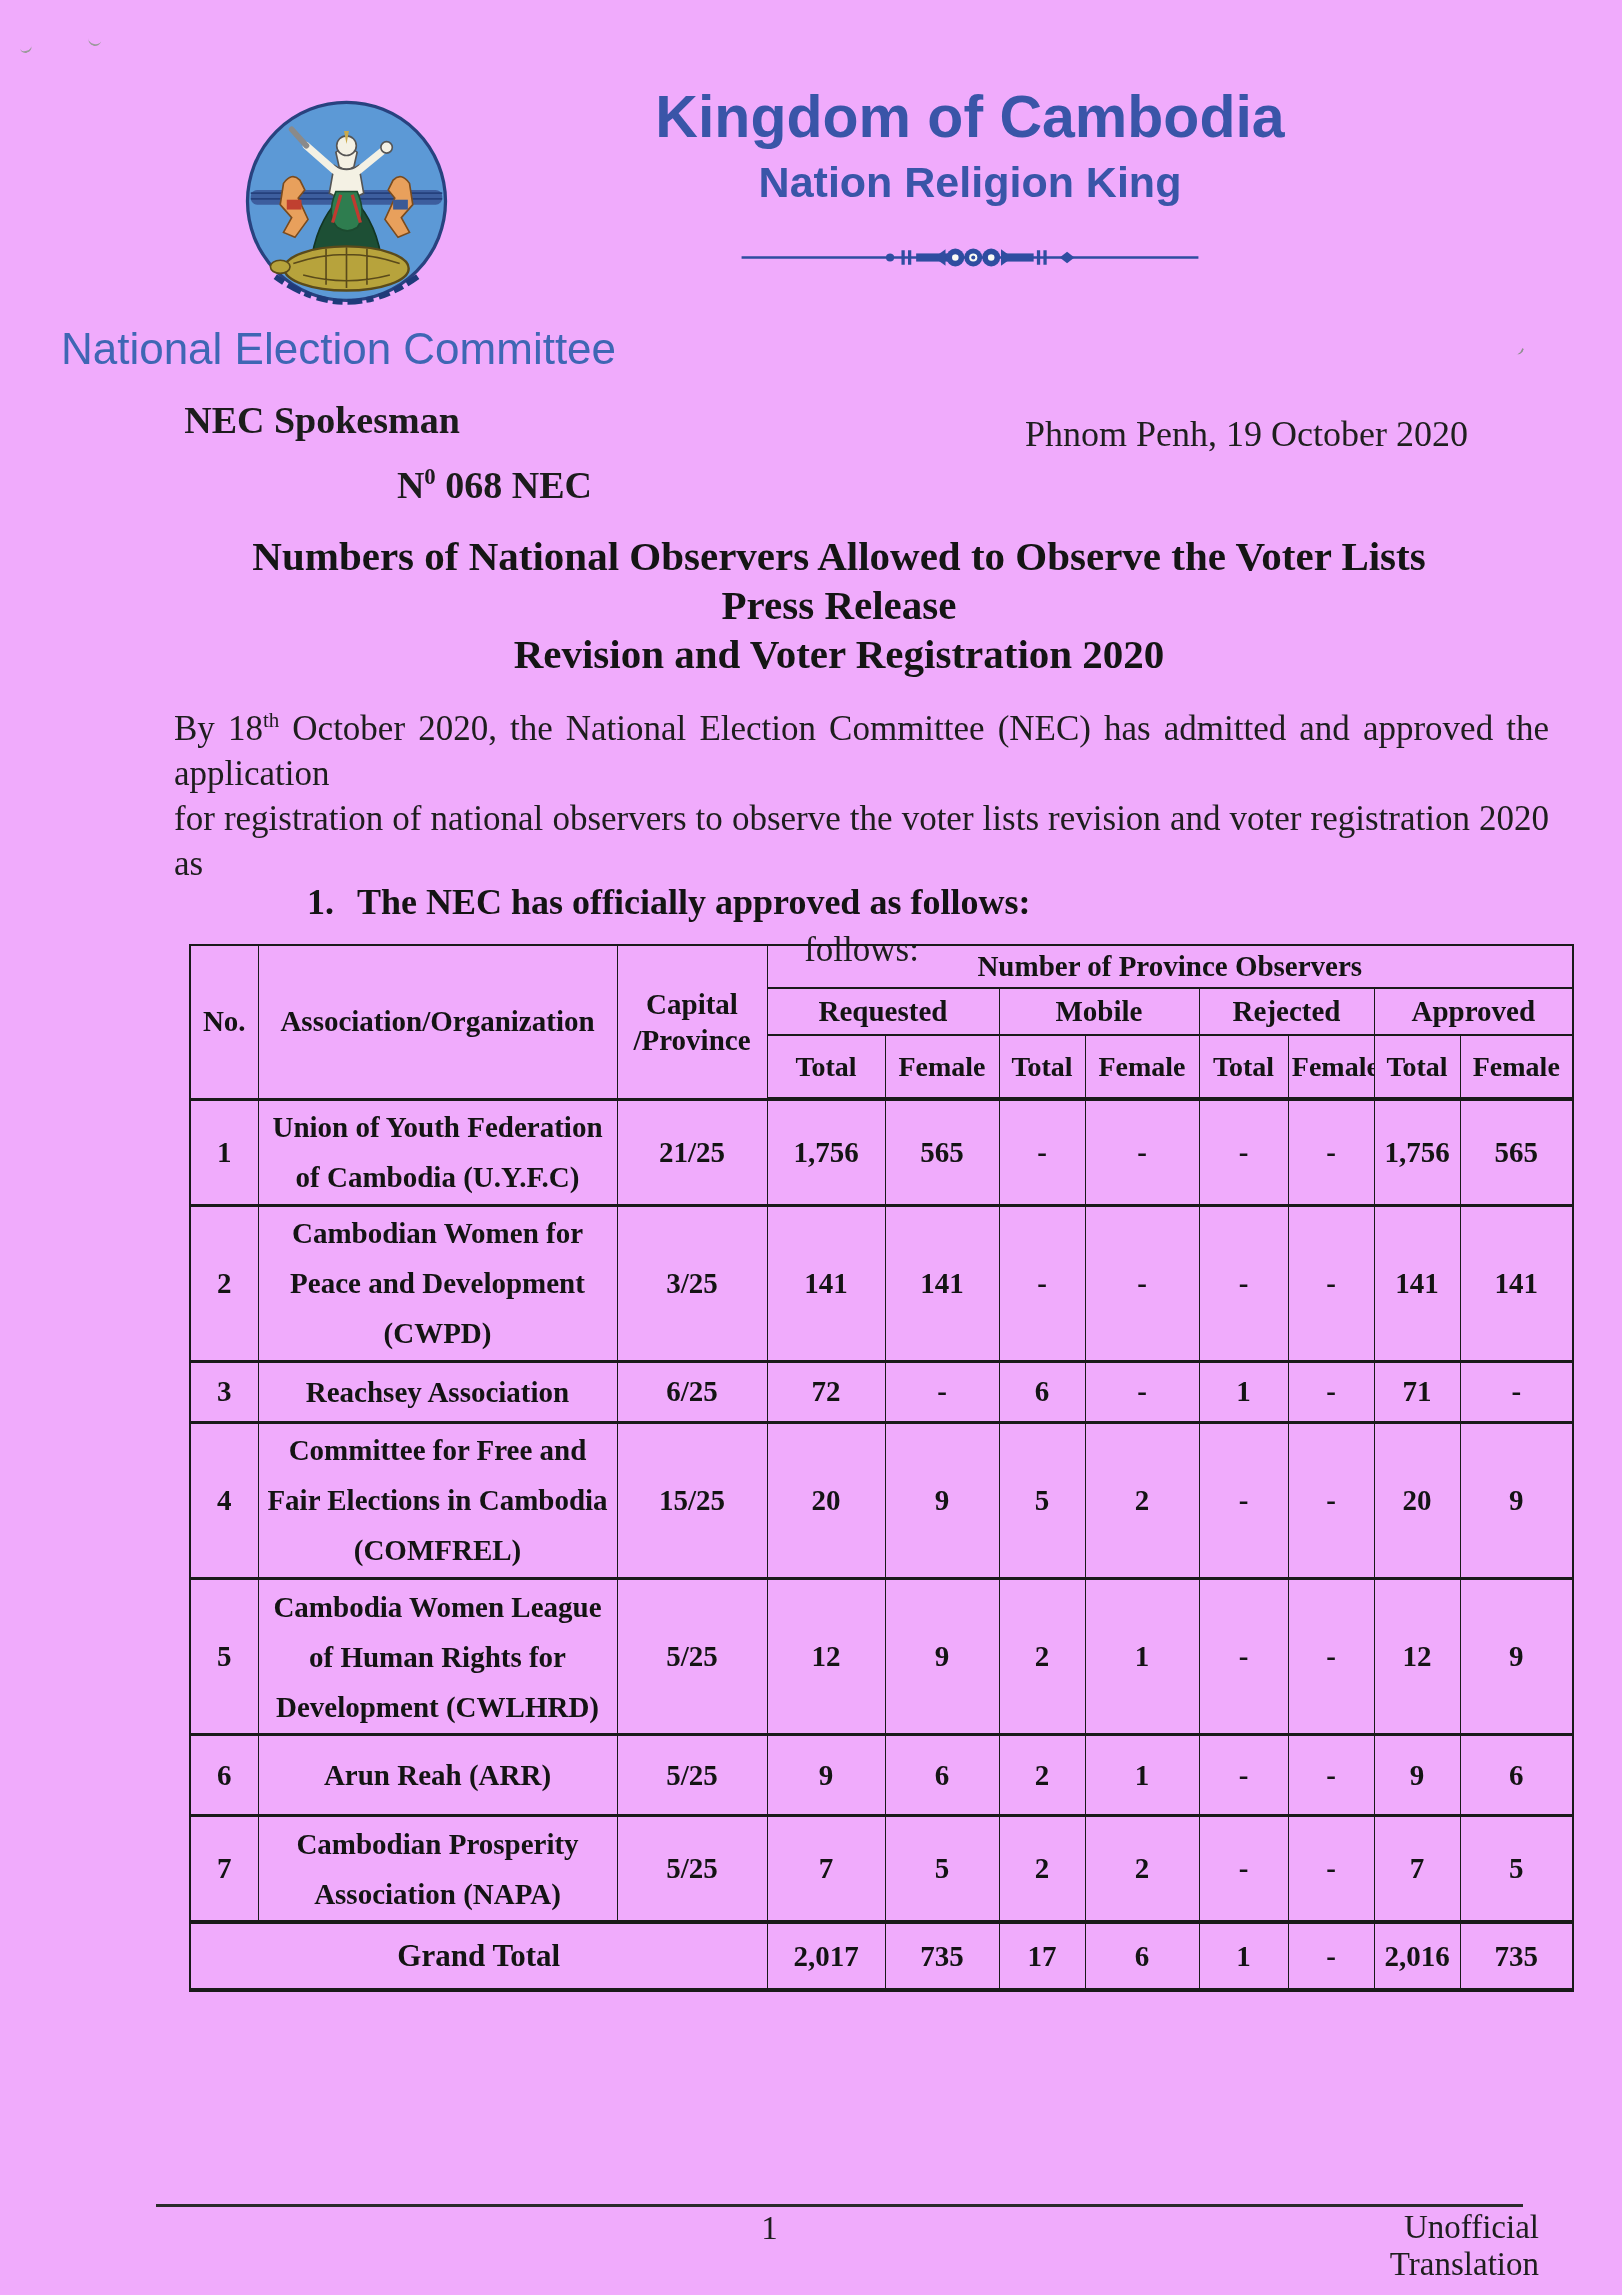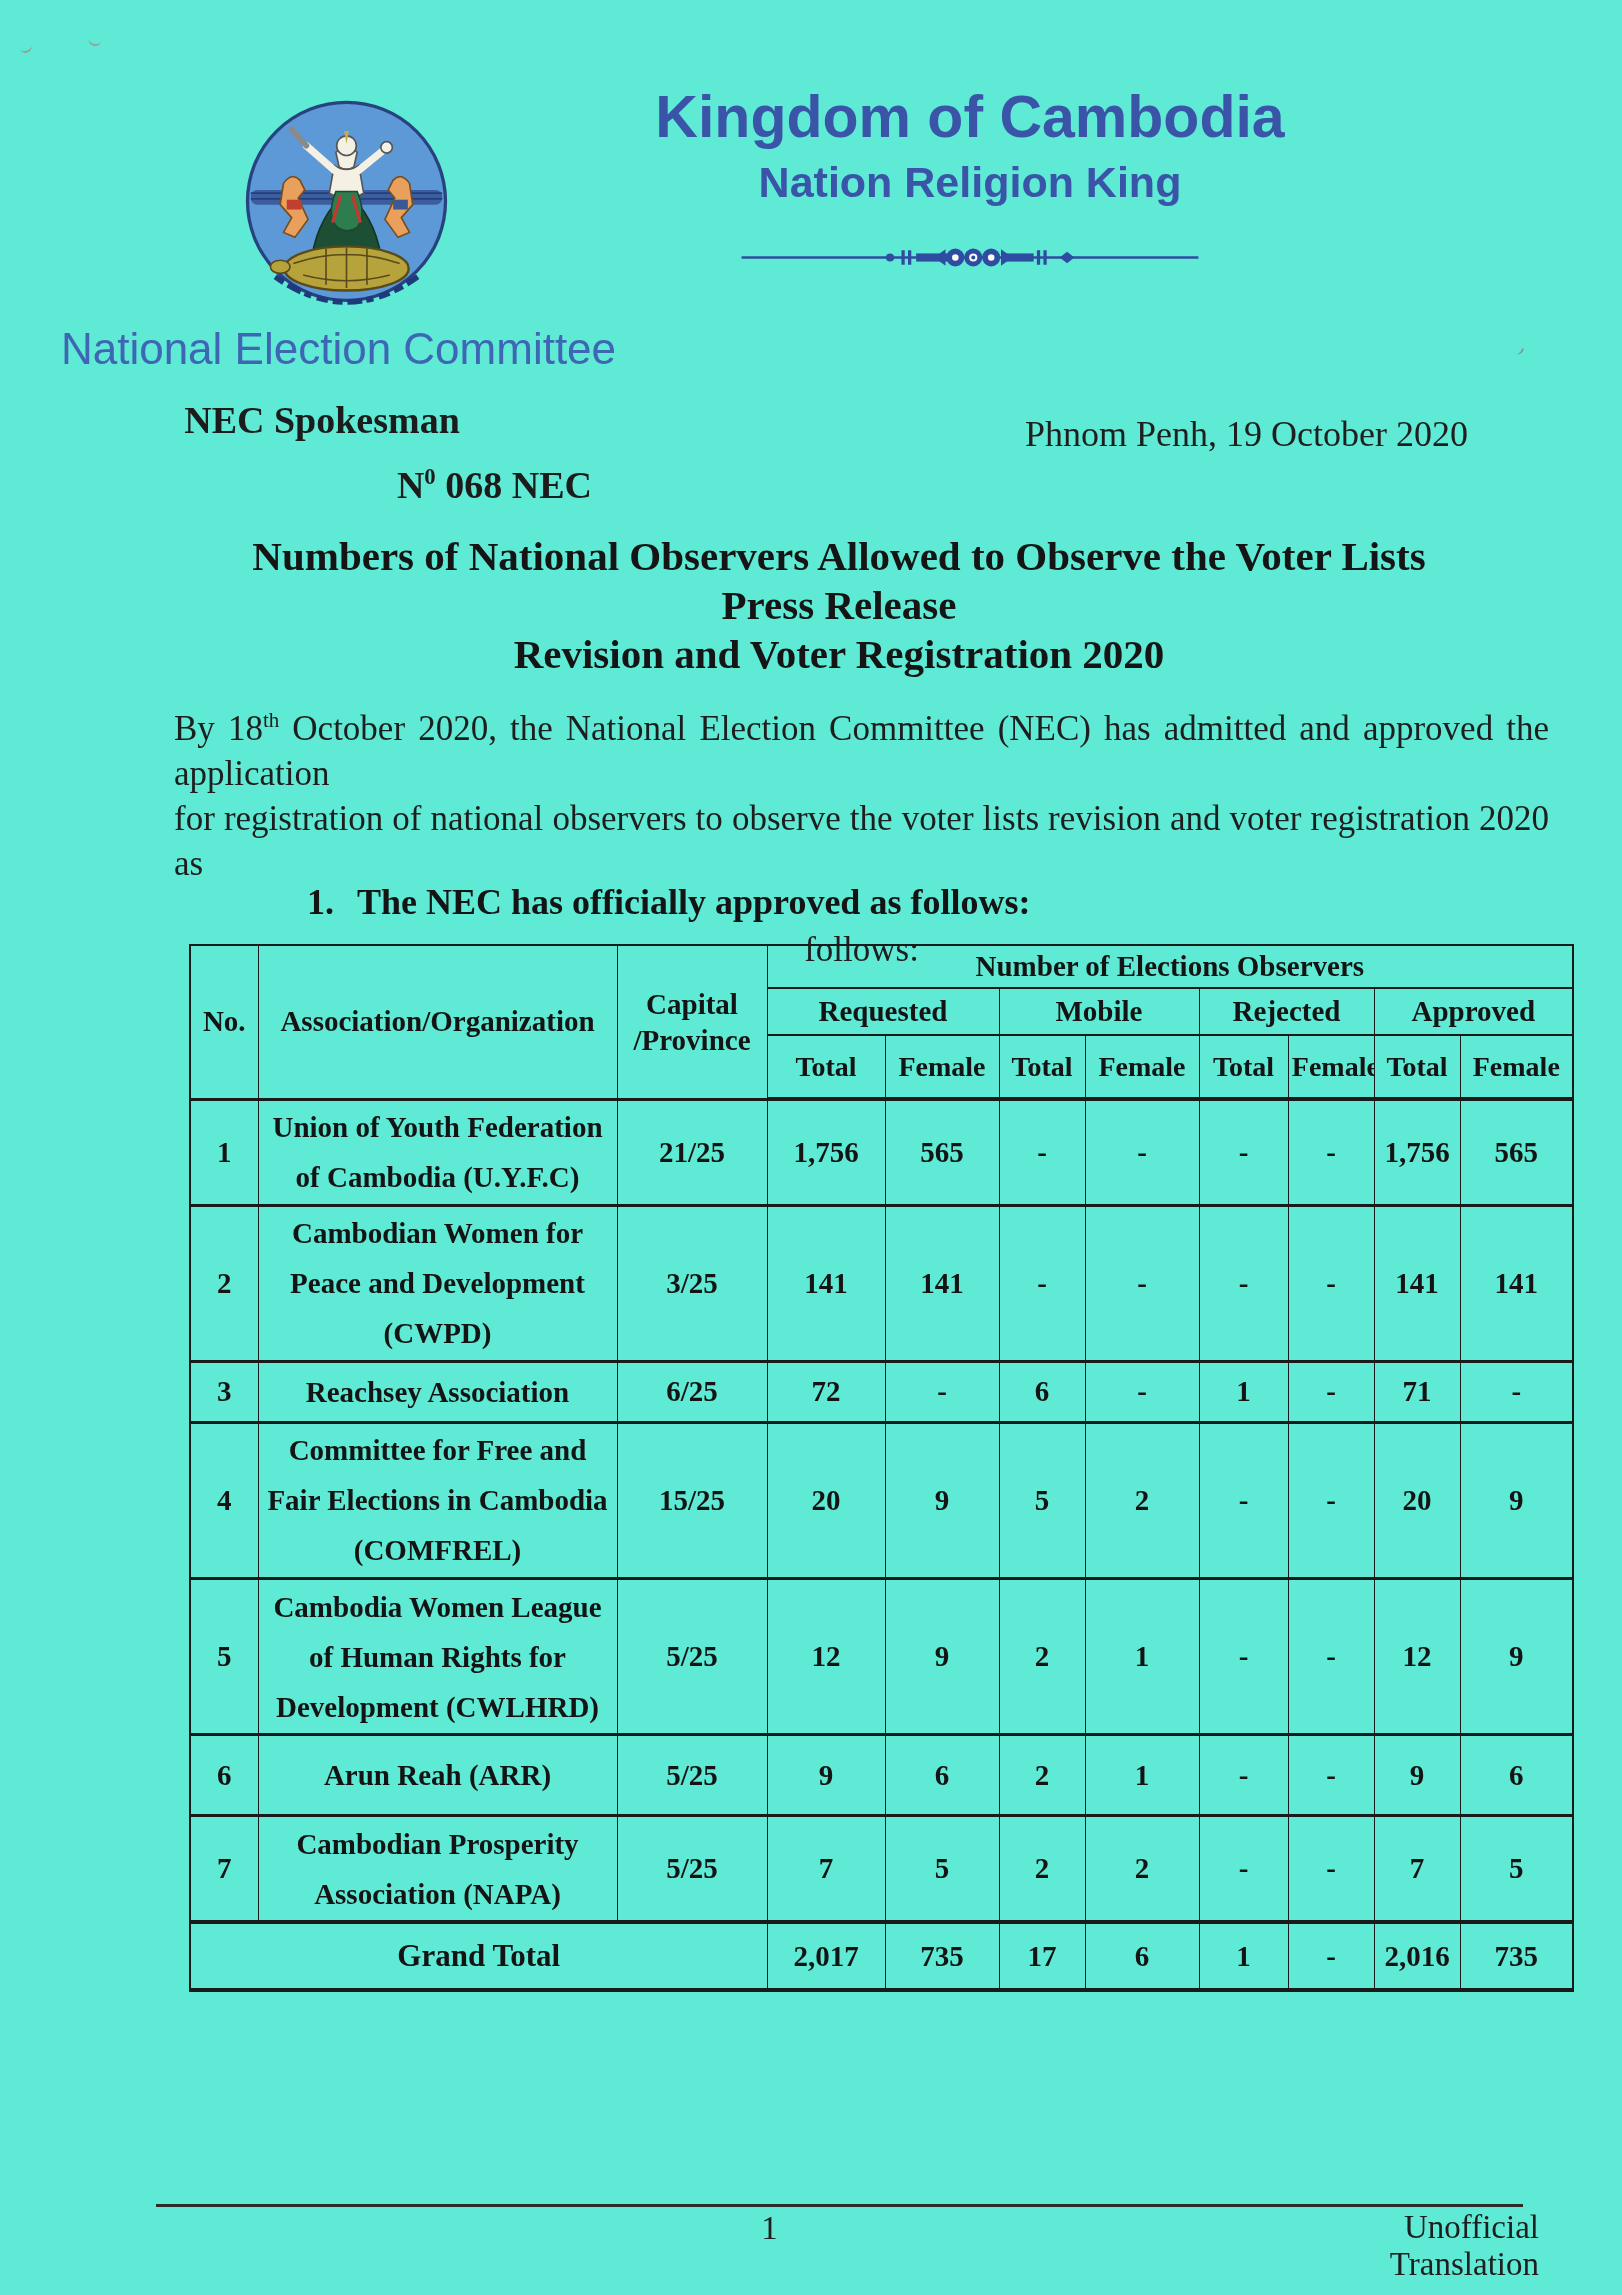--- a/index.html
+++ b/index.html
@@ -1,16 +1,16 @@
 <!DOCTYPE html>
 <html style="font-size:13px"><head>
 <meta charset="utf-8">
 <style>
   html,body{margin:0;padding:0;background:#fbfaf4;}
-  .page{position:relative;width:1623px;height:2295px;background:#5eead4;overflow:hidden;
+  .page{position:relative;width:1623px;height:2295px;background:#f0abfc;overflow:hidden;
         color:#1f1f1f;font-family:"Liberation Serif",serif;}
   
   .pmark{position:absolute;border-bottom:2.5px solid #9a9a9a;border-radius:0 0 9.8px 9.8px;}
   .pm1{left:19.6px;top:44px;width:11.5px;height:7.4px;transform:rotate(-18deg);}
   .pm2{left:88px;top:38px;width:13px;height:5.7px;transform:rotate(12deg);}
   .pm3{left:1515px;top:347px;width:5.7px;height:8.2px;border-bottom:none;border-right:2.5px solid #8f8f8f;
        border-radius:0 0 6.5px 0;transform:rotate(20deg);}
   
   .logo{position:absolute;left:244px;top:95px;width:205px;height:216px;}
   .kingdom-block{position:absolute;left:565px;top:85px;width:810px;text-align:center;}
@@ -158,21 +158,21 @@
         <col style="width:113px">
     </colgroup>
     <tbody>
         <tr class="h1">
       <td rowspan="3">No.</td>
       <td rowspan="3">Association/Organization</td>
       <td rowspan="3" class="cap2l">
         <span>Capital</span><br>
         <span>/Province</span>
       </td>
-      <td colspan="8">Number of Elections Observers</td>
+      <td colspan="8">Number of Province Observers</td>
     </tr>
     <tr class="h2">
       <td colspan="2">Requested</td>
       <td colspan="2">Mobile</td>
       <td colspan="2">Rejected</td>
       <td colspan="2">Approved</td>
     </tr>
     <tr class="h3">
       <td>Total</td>
       <td>Female</td>

